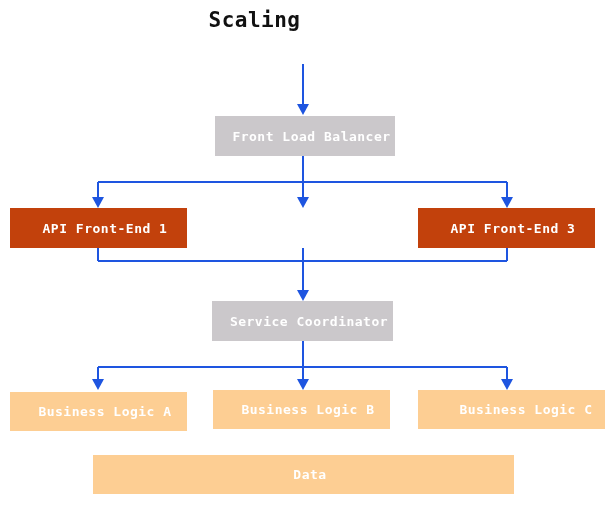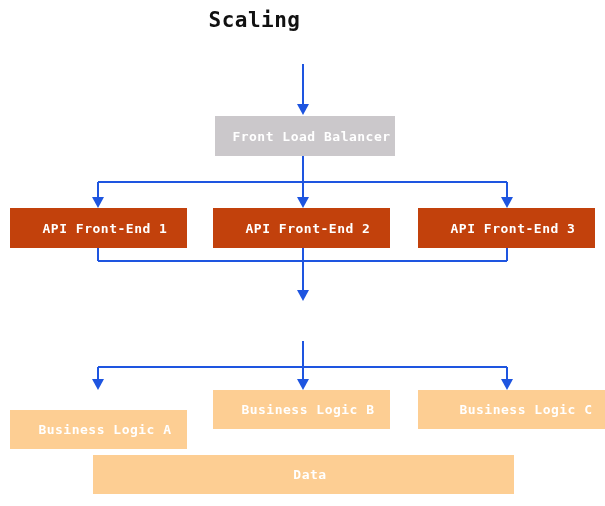--- a/index.html
+++ b/index.html
@@ -46,21 +46,21 @@
   }
   .node.gray   { background: #cbc8cb; }
   .node.cyan   { background: #c2410c; }
   .node.orange { background: #fdce93; }
 
   #node-flb  { left: 215px; top: 116px; width: 180px; height: 40px; }
   #node-api1 { left: 10px;  top: 208px; width: 177px; height: 40px; }
   #node-api2 { left: 213px; top: 208px; width: 177px; height: 40px; }
   #node-api3 { left: 418px; top: 208px; width: 177px; height: 40px; }
   #node-sc   { left: 212px; top: 301px; width: 181px; height: 40px; }
-  #node-bla  { left: 10px;  top: 410px; width: 177px; height: 39px; }
+  #node-bla  { left: 10px;  top: 392px; width: 177px; height: 39px; }
   #node-blb  { left: 213px; top: 390px; width: 177px; height: 39px; }
   #node-blc  { left: 418px; top: 390px; width: 203px; height: 39px; }
   #node-data { left: 93px;  top: 455px; width: 421px; height: 39px; }
 </style>
 </head>
 <body>
 
 <div class="canvas">
 
   <div class="title">Scaling</div>
@@ -92,20 +92,20 @@
       <path d="M501,197 L513,197 L507,208 Z"></path>
       <path d="M297,290 L309,290 L303,301 Z"></path>
       <path d="M92,379 L104,379 L98,390 Z"></path>
       <path d="M297,379 L309,379 L303,390 Z"></path>
       <path d="M501,379 L513,379 L507,390 Z"></path>
     </g>
   </svg>
 
   <div class="node gray" id="node-flb">Front Load Balancer</div>
   <div class="node cyan" id="node-api1">API Front-End 1</div>
-  <div class="node cyan" id="node-api2">API Front-End 2</div>
   <div class="node cyan" id="node-api3">API Front-End 3</div>
+  <div class="node gray" id="node-sc">Service Coordinator</div>
   <div class="node orange" id="node-bla">Business Logic A</div>
   <div class="node orange" id="node-blb">Business Logic B</div>
   <div class="node orange" id="node-blc">Business Logic C</div>
   <div class="node orange" id="node-data">Data</div>
 
 </div>
 
 </body></html>

